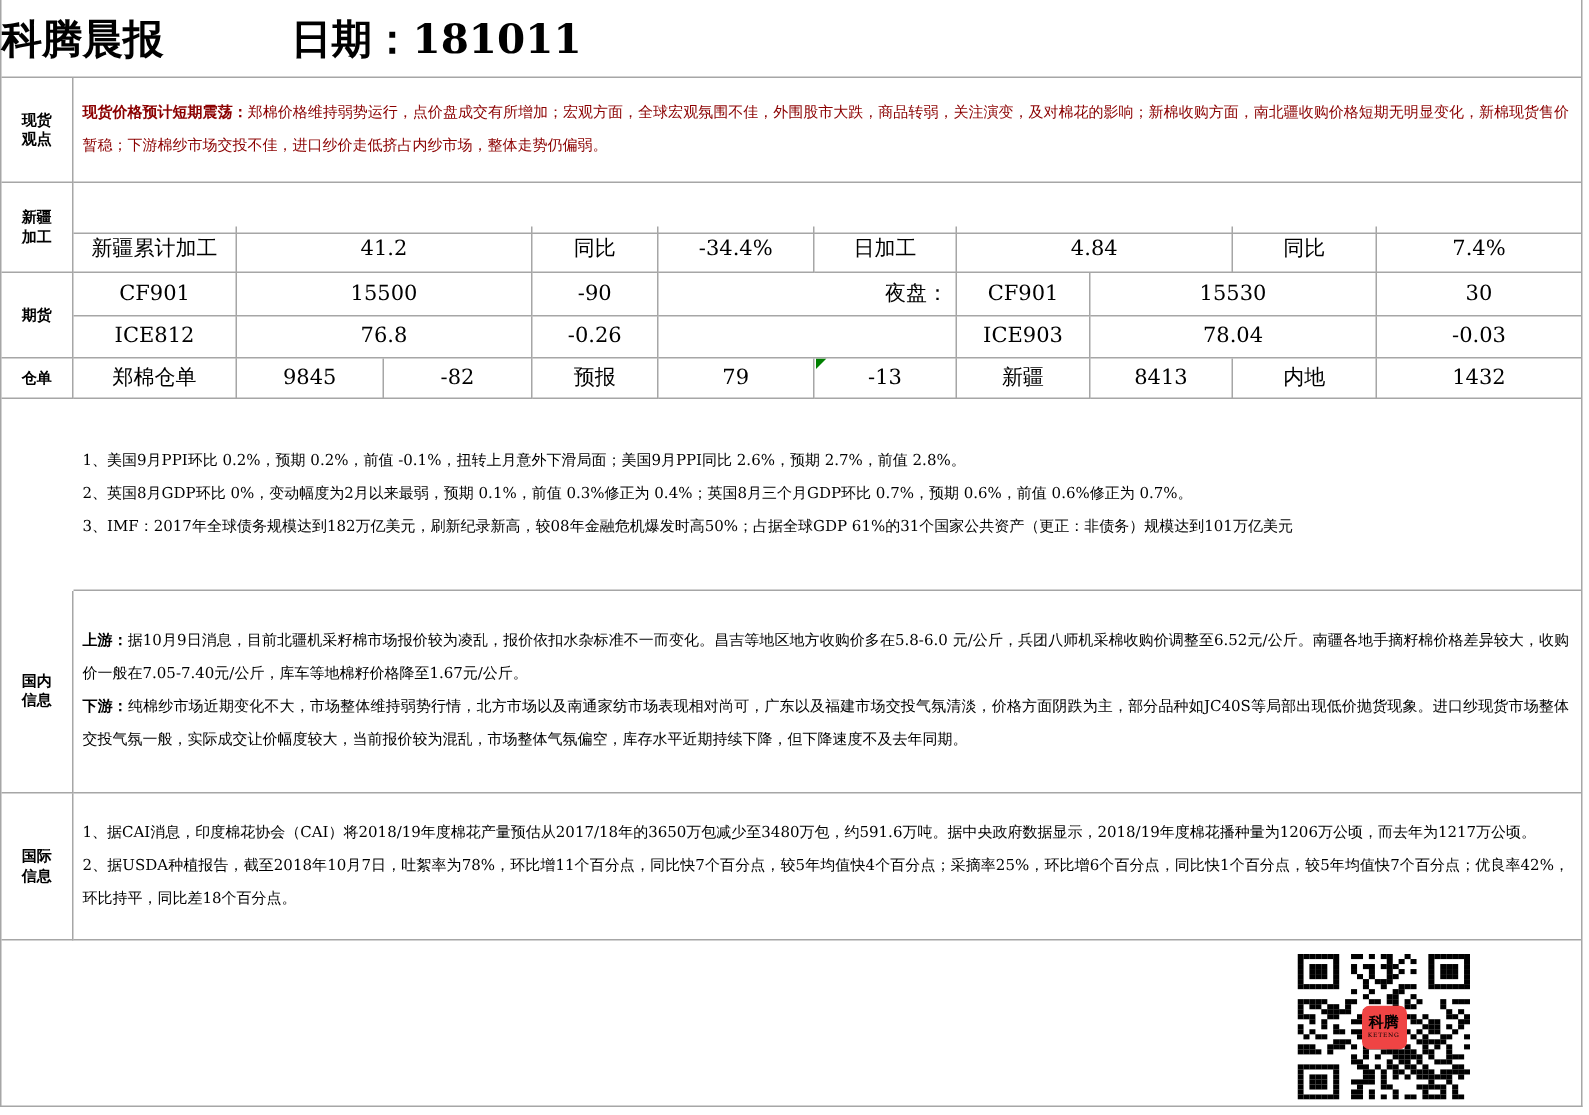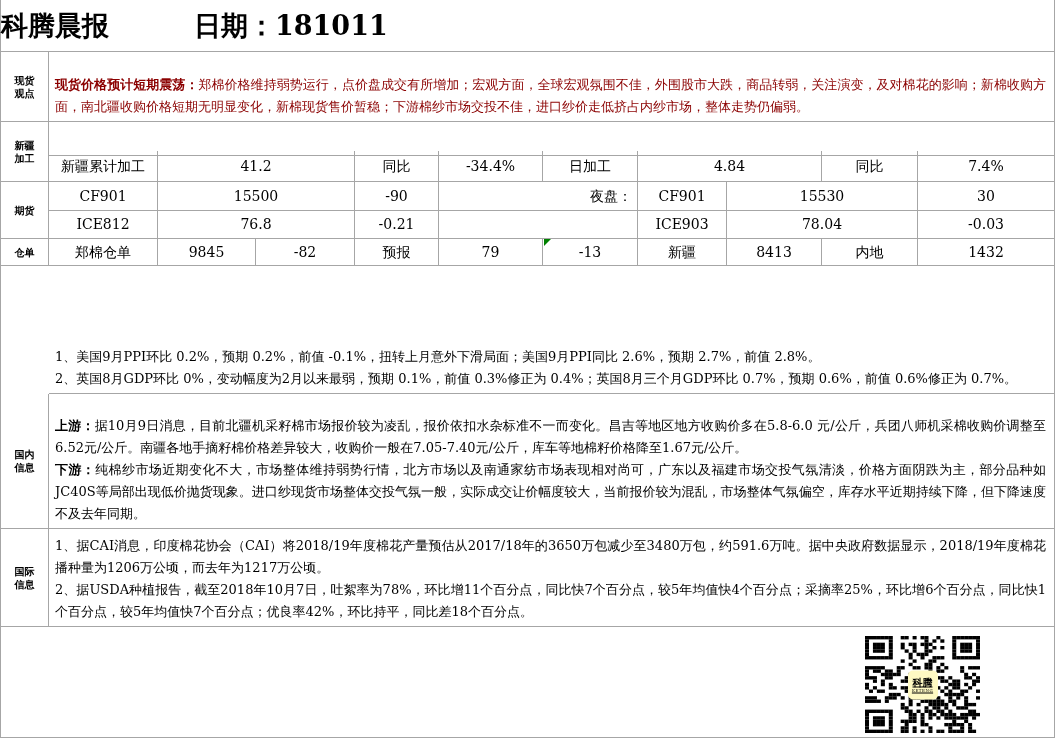--- a/index.html
+++ b/index.html
@@ -35,45 +35,45 @@
   .title-cell{
     grid-column:1/12;
     display:flex;align-items:center;justify-content:flex-start;gap:85px;
     font-weight:bold;font-size:27px;
     border-bottom:1px solid var(--grid);
   }
   .lab{font-weight:bold;font-size:10px;}
   .lab span{display:block;max-width:2.15em;word-break:break-all;text-align:center;line-height:1.3;}
   .span10{grid-column:2/12;}
   .body{
-    flex-direction:column;align-items:stretch;justify-content:flex-end;
+    flex-direction:column;align-items:stretch;justify-content:center;
     padding:3px 8px 3px 6px;text-align:justify;
-    font-size:13px;line-height:22px;
+    font-size:10px;line-height:22px;
   }
   .body p{margin:0;}
   .spot-row{color:var(--accent-red);}
   .lead{font-weight:bold;}
   .left{justify-content:flex-start;padding-left:6px;}
   .right{justify-content:flex-end;padding-right:5px;}
   .tri{
     position:absolute;left:1px;top:0;width:0;height:0;
     border-top:7px solid var(--marker-green);
     border-right:7px solid transparent;
   }
   .bottom-cell{
     grid-column:1/12;border-right:none;border-bottom:none;
     display:flex;align-items:flex-start;justify-content:flex-end;
     padding-top:9px;padding-right:74px;
   }
   .qr{position:relative;width:115px;height:97px;}
   .qr svg{display:block;}
   .qr-logo{
     position:absolute;left:50%;top:50%;transform:translate(-50%,-50%);
-    width:30px;height:29px;background:#fef9c3;border-radius:5px;
-    display:flex;flex-direction:column;align-items:center;justify-content:center;text-decoration:underline;
+    width:30px;height:29px;background:#ef4444;border-radius:5px;
+    display:flex;flex-direction:column;align-items:center;justify-content:center;
   }
   .qr-logo .cn{font-size:10px;font-weight:bold;line-height:10px;}
   .qr-logo .en{font-size:4px;letter-spacing:.5px;line-height:5px;}
 </style>
 </head>
 <body>
 
 <div class="page">
   <div class="tbl">
 
@@ -110,21 +110,21 @@
     <div class="c">CF901</div>
     <div class="c" style="grid-column:3/5;text-align:right;">15500</div>
     <div class="c">-90</div>
     <div class="c right" style="grid-column:6/8;">夜盘：</div>
     <div class="c">CF901</div>
     <div class="c" style="grid-column:9/11;">15530</div>
     <div class="c noR">30</div>
 
     <div class="c">ICE812</div>
     <div class="c" style="grid-column:3/5;">76.8</div>
-    <div class="c">-0.21</div>
+    <div class="c">-0.26</div>
     <div class="c" style="grid-column:6/8;"></div>
     <div class="c">ICE903</div>
     <div class="c" style="grid-column:9/11;">78.04</div>
     <div class="c noR">-0.03</div>
 
     <div class="c lab">
         <span>仓单</span>
       </div>
     <div class="c">郑棉仓单</div>
     <div class="c">9845</div>
@@ -136,20 +136,21 @@
       <span>-13</span>
     </div>
     <div class="c">新疆</div>
     <div class="c">8413</div>
     <div class="c">内地</div>
     <div class="c noR">1432</div>
 
     <div class="c body span10 noR">
       <p>1、美国9月PPI环比 0.2%，预期 0.2%，前值 -0.1%，扭转上月意外下滑局面；美国9月PPI同比 2.6%，预期 2.7%，前值 2.8%。</p>
       <p>2、英国8月GDP环比 0%，变动幅度为2月以来最弱，预期 0.1%，前值 0.3%修正为 0.4%；英国8月三个月GDP环比 0.7%，预期 0.6%，前值 0.6%修正为 0.7%。</p>
+      <p>3、IMF：2017年全球债务规模达到182万亿美元，刷新纪录新高，较08年金融危机爆发时高50%；占据全球GDP 61%的31个国家公共资产（更正：非债务）规模达到101万亿美元</p>
     </div>
 
     <div class="c lab">
         <span>国内信息</span>
       </div>
     <div class="c body span10 noR">
       <p><span class="lead">上游：</span><span>据10月9日消息，目前北疆机采籽棉市场报价较为凌乱，报价依扣水杂标准不一而变化。昌吉等地区地方收购价多在5.8-6.0 元/公斤，兵团八师机采棉收购价调整至6.52元/公斤。南疆各地手摘籽棉价格差异较大，收购价一般在7.05-7.40元/公斤，库车等地棉籽价格降至1.67元/公斤。</span></p>
       <p><span class="lead">下游：</span><span>纯棉纱市场近期变化不大，市场整体维持弱势行情，北方市场以及南通家纺市场表现相对尚可，广东以及福建市场交投气氛清淡，价格方面阴跌为主，部分品种如JC40S等局部出现低价抛货现象。进口纱现货市场整体交投气氛一般，实际成交让价幅度较大，当前报价较为混乱，市场整体气氛偏空，库存水平近期持续下降，但下降速度不及去年同期。</span></p>
     </div>
 

